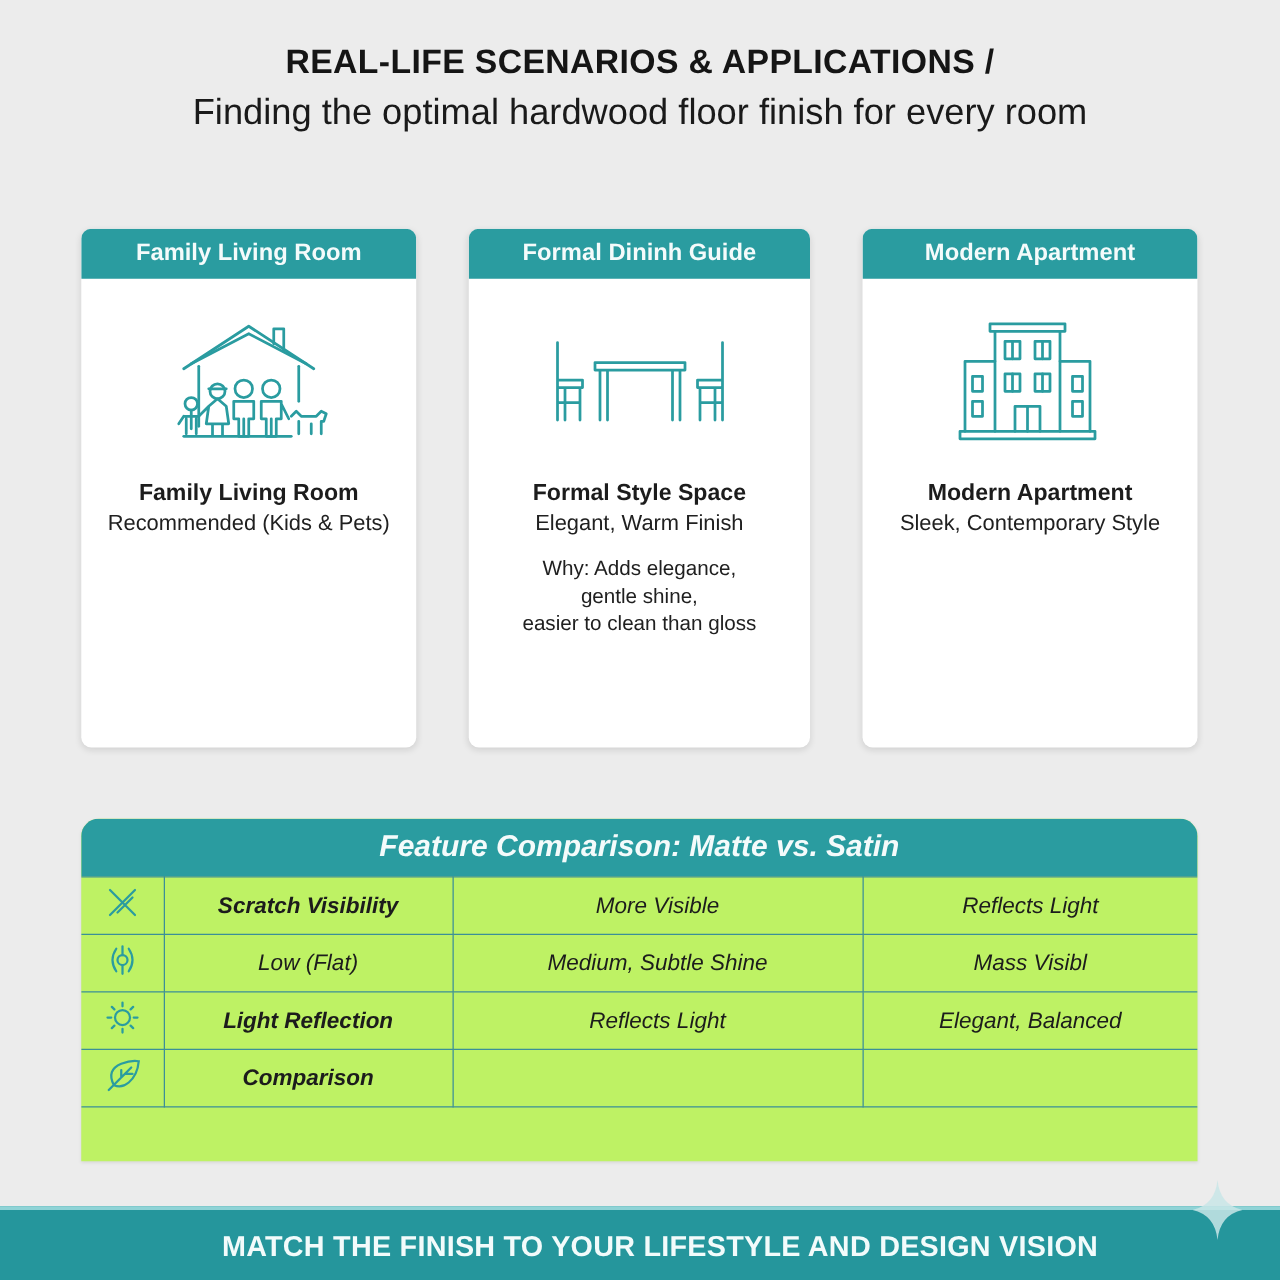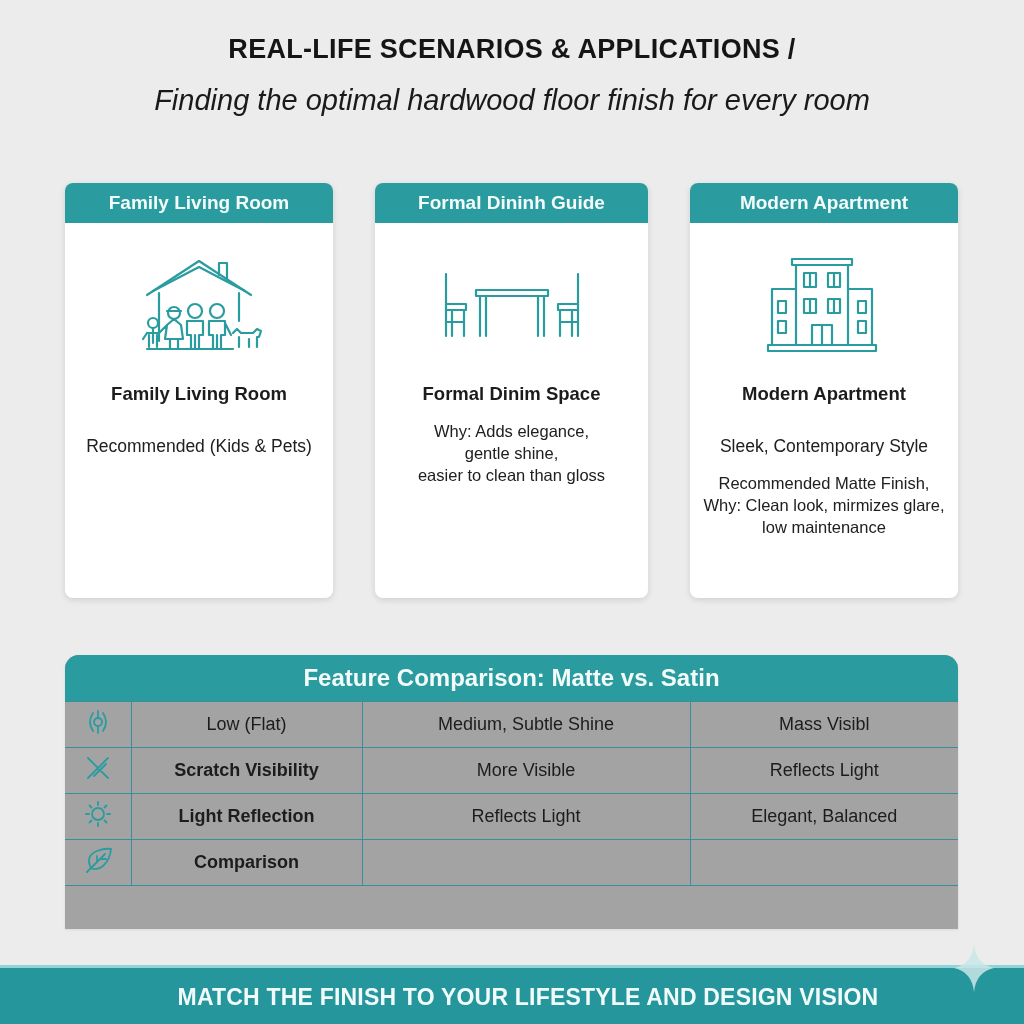--- a/index.html
+++ b/index.html
@@ -5,42 +5,43 @@
   * { box-sizing: border-box; margin: 0; padding: 0; }
   html, body { width: 1024px; height: 1024px; overflow: hidden; }
   body {
     background: #ececec;
     font-family: "Liberation Sans", "DejaVu Sans", sans-serif;
     color: #1c1c1c;
     position: relative;
   }
   .page-header { position: absolute; top: 30px; left: 0; width: 1024px; text-align: center; }
   .page-title { font-size: 27px; font-weight: bold; letter-spacing: 0.3px; color: #151515; line-height: 34px; margin-top: 2px; }
-  .page-subtitle { font-size: 29px; color: #1a1a1a; line-height: 36px; margin-top: 16px; font-style: italic; }
+  .page-subtitle { font-size: 29px; color: #1a1a1a; line-height: 36px; margin-top: 6px; }
 
   .card {
     position: absolute; top: 183px; height: 415px;
     background: #ffffff; border-radius: 8px;
     box-shadow: 0 2px 6px rgba(0,0,0,0.12);
     overflow: hidden; text-align: center;
   }
   .card-header {
     height: 40px; background: #2a9ca0; color: #f4fbfb;
     font-size: 19px; font-weight: bold; line-height: 40px;
   }
   .card-icon { height: 145px; display: flex; align-items: center; justify-content: center; padding-top: 18px; }
   .card-icon svg { stroke: #2a9ca0; fill: none; stroke-width: 2.2; stroke-linecap: round; stroke-linejoin: round; }
   .card-title { font-size: 18.5px; font-weight: bold; margin-top: 14px; line-height: 24px; }
-  .card-subtitle { font-size: 17.5px; margin-top: 28px; line-height: 24px; color: #202020; }
+  .card-subtitle { font-size: 17.5px; line-height: 24px; color: #202020; }
   .card-body { font-size: 16.5px; margin-top: 14px; line-height: 22px; color: #202020; white-space: pre-line; }
 
   .compare {
     position: absolute; left: 65px; top: 655px; width: 893px; height: 274px;
-    background: #a3a3a3; border-radius: 14px 14px 0 0; overflow: hidden;
+    background: #bef264; border-radius: 14px 14px 0 0; overflow: hidden;
     box-shadow: 0 1px 3px rgba(0,0,0,0.08);
+    font-style: italic;
   }
   .compare-title {
     height: 46px; background: #2a9ca0; color: #f4fbfb;
     font-size: 24px; font-weight: bold; text-align: center; line-height: 46px;
   }
   table { border-collapse: collapse; width: 100%; table-layout: fixed; }
   th, td { border: 1.5px solid #3b8f98; text-align: center; height: 46px; font-size: 18px; }
   tr:first-child th { border-top: none; }
   th:first-child, td:first-child { border-left: none; }
   th:last-child, td:last-child { border-right: none; }
@@ -93,21 +94,22 @@
 
 <div class="card" style="left:375px; width:273px;">
   <div class="card-header">Formal Dininh Guide</div>
   <div class="card-icon">
     <svg width="140" height="70" viewBox="0 0 140 70">
       <path d="M4 4 V66 M4 34 H24 V40 H4 M10 40 V66 M22 40 V66 M4 52 H22"></path>
       <path d="M34 20 H106 V26 H34 Z M38 26 V66 M102 26 V66 M44 26 V66 M96 26 V66"></path>
       <path d="M136 4 V66 M136 34 H116 V40 H136 M130 40 V66 M118 40 V66 M136 52 H118"></path>
     </svg>
   </div>
-  <div class="card-title">Formal Dinim Space</div>
+  <div class="card-title">Formal Style Space</div>
+  <div class="card-subtitle">Elegant, Warm Finish</div>
   <div class="card-body">Why: Adds elegance,
 gentle shine,
 easier to clean than gloss</div>
 </div>
 
 <div class="card" style="left:690px; width:268px;">
   <div class="card-header">Modern Apartment</div>
   <div class="card-icon">
     <svg width="116" height="100" viewBox="0 0 116 100">
       <path d="M26 4 H86 V10 H26 Z"></path>
@@ -124,60 +126,57 @@
       <rect x="12" y="46" width="8" height="12"></rect>
         <rect x="12" y="66" width="8" height="12"></rect>
       <rect x="92" y="46" width="8" height="12"></rect>
         <rect x="92" y="66" width="8" height="12"></rect>
       <path d="M46 90 V70 H66 V90 M56 70 V90"></path>
       <path d="M2 90 H110 V96 H2 Z"></path>
     </svg>
   </div>
   <div class="card-title">Modern Apartment</div>
   <div class="card-subtitle">Sleek, Contemporary Style</div>
-  <div class="card-body">Recommended Matte Finish,
-Why: Clean look, mirmizes glare,
-low maintenance</div>
 </div>
 
 <div class="compare">
   <div class="compare-title">Feature Comparison: Matte vs. Satin</div>
   <table>
     <colgroup>
       <col style="width:66px">
         <col style="width:231px">
         <col style="width:328px">
         <col style="width:268px">
     </colgroup>
     <tbody>
     <tr>
       <td class="icon-cell">
+        <svg width="28" height="28" viewBox="0 0 28 28">
+              <path d="M4 4 L24 24 M4 24 L24 4 M8 20 L20 8 M10 22 L22 10"></path>
+            </svg>
+      </td>
+      <td class="feature">Scratch Visibility</td>
+      <td>More Visible</td>
+      <td>Reflects Light</td>
+    </tr>
+    <tr>
+      <td class="icon-cell">
         <svg width="26" height="30" viewBox="0 0 26 30">
               <path d="M8 6 Q2 15 8 24 M18 6 Q24 15 18 24"></path>
               <circle cx="13" cy="15" r="4"></circle>
               <path d="M13 4 V11 M13 19 V26"></path>
             </svg>
       </td>
       <td class="feature plain">Low (Flat)</td>
       <td>Medium, Subtle Shine</td>
       <td>Mass Visibl</td>
     </tr>
     <tr>
       <td class="icon-cell">
         <svg width="28" height="28" viewBox="0 0 28 28">
-              <path d="M4 4 L24 24 M4 24 L24 4 M8 20 L20 8 M10 22 L22 10"></path>
-            </svg>
-      </td>
-      <td class="feature">Scratch Visibility</td>
-      <td>More Visible</td>
-      <td>Reflects Light</td>
-    </tr>
-    <tr>
-      <td class="icon-cell">
-        <svg width="28" height="28" viewBox="0 0 28 28">
               <circle cx="14" cy="14" r="6"></circle>
               <path d="M14 2 V5 M14 23 V26 M2 14 H5 M23 14 H26 M5.5 5.5 L7.5 7.5 M20.5 20.5 L22.5 22.5 M5.5 22.5 L7.5 20.5 M20.5 7.5 L22.5 5.5"></path>
             </svg>
       </td>
       <td class="feature">Light Reflection</td>
       <td>Reflects Light</td>
       <td>Elegant, Balanced</td>
     </tr>
     <tr>
       <td class="icon-cell">

